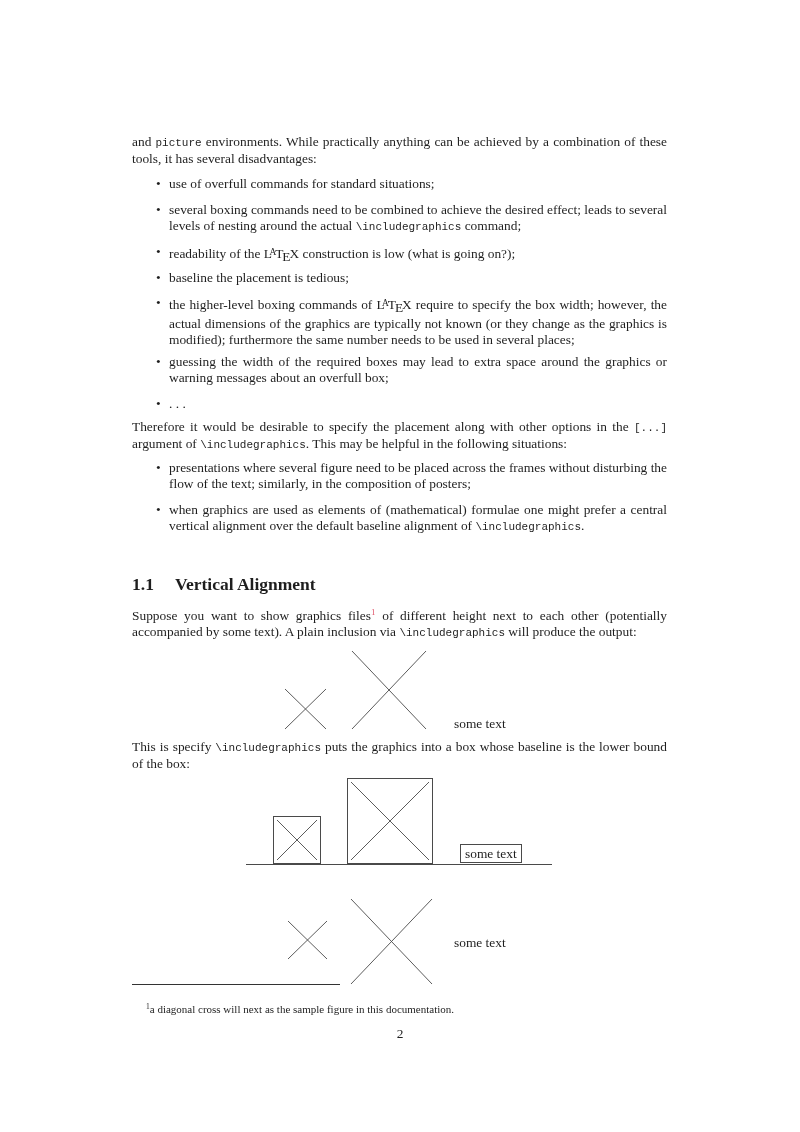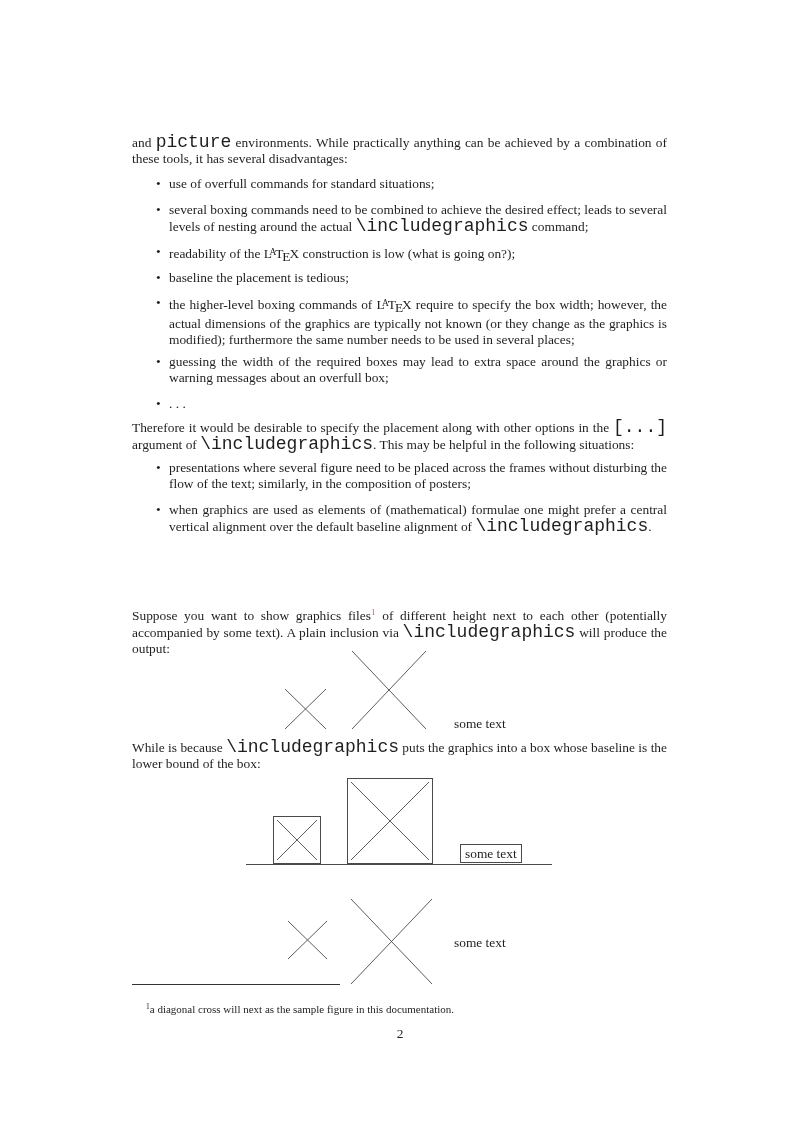--- a/index.html
+++ b/index.html
@@ -23,21 +23,21 @@
   .bullet{
     position:absolute;left:24px;top:0;
     font-size:13.4px;line-height:16px;
   }
   .itext{
     margin-left:37px;width:498px;
     font-size:13.4px;line-height:16px;text-align:justify;
   }
   .seg-mono, .mono{
     font-family:"Liberation Mono", monospace;
-    font-size:18px;
+    font-size:11px;
   }
   .seg-fnref{
     color:#e0566b;
     font-size:9px;
     vertical-align:5px;
   }
   .lx-a{font-size:70%;vertical-align:0.28em;margin:0 -0.1em 0 -0.28em;}
   .lx-e{vertical-align:-0.25em;margin:0 -0.08em 0 -0.08em;}
   .heading{
     font-size:17.5px;font-weight:bold;line-height:20px;
@@ -116,36 +116,39 @@
     <div class="item" style="top:326px">
       <span class="bullet">•</span>
       <div class="itext"><span>presentations where several figure need to be placed across the frames without dis­turbing the flow of the text; similarly, in the composition of posters;</span></div>
     </div>
     <div class="item" style="top:368px">
       <span class="bullet">•</span>
       <div class="itext"><span>when graphics are used as elements of (mathematical) formulae one might prefer a central vertical alignment over the default baseline alignment of </span><span class="seg-mono">\includegraphics</span><span>.</span></div>
     </div>
 
 
+    <h2 class="blk heading" style="top:440px">
+      <span class="hnum">1.1</span><span>Vertical Alignment</span>
+    </h2>
 
     <p class="blk para" style="top:470px"><span>Suppose you want to show graphics files</span><span class="seg-fnref">1</span><span> of different height next to each other (potentially accompanied by some text).  A plain inclusion via </span><span class="seg-mono">\includegraphics</span><span> will produce the output:</span></p>
 
     <div class="fig" style="top:514px;height:86px">
       <svg class="cross" style="left:152px;top:40px" width="43" height="42" viewBox="0 0 43 42">
         <line x1="1" y1="1" x2="42" y2="41"></line>
         <line x1="42" y1="1" x2="1" y2="41"></line>
       </svg>
       <svg class="cross" style="left:219px;top:2px" width="76" height="80" viewBox="0 0 76 80">
         <line x1="1" y1="1" x2="75" y2="79"></line>
         <line x1="75" y1="1" x2="1" y2="79"></line>
       </svg>
       <span class="figtext" style="left:322px;top:69px">some text</span>
     </div>
 
-    <p class="blk para" style="top:605px"><span>While is because </span><span class="seg-mono">\includegraphics</span><span> puts the graphics into a box whose baseline is the lower bound of the box:</span></p>
+    <p class="blk para" style="top:605px"><span>This is specify </span><span class="seg-mono">\includegraphics</span><span> puts the graphics into a box whose baseline is the lower bound of the box:</span></p>
 
     <div class="fig" style="top:642px;height:90px">
       <div class="baseline-rule" style="left:114px;top:88px;width:306px"></div>
       <div class="framedbox" style="left:141px;top:40px;width:48px;height:48px">
         <svg class="cross" width="46" height="46" viewBox="0 0 46 46">
           <line x1="3" y1="3" x2="43" y2="43"></line>
           <line x1="43" y1="3" x2="3" y2="43"></line>
         </svg>
       </div>
       <div class="framedbox" style="left:215px;top:2px;width:86px;height:86px">

